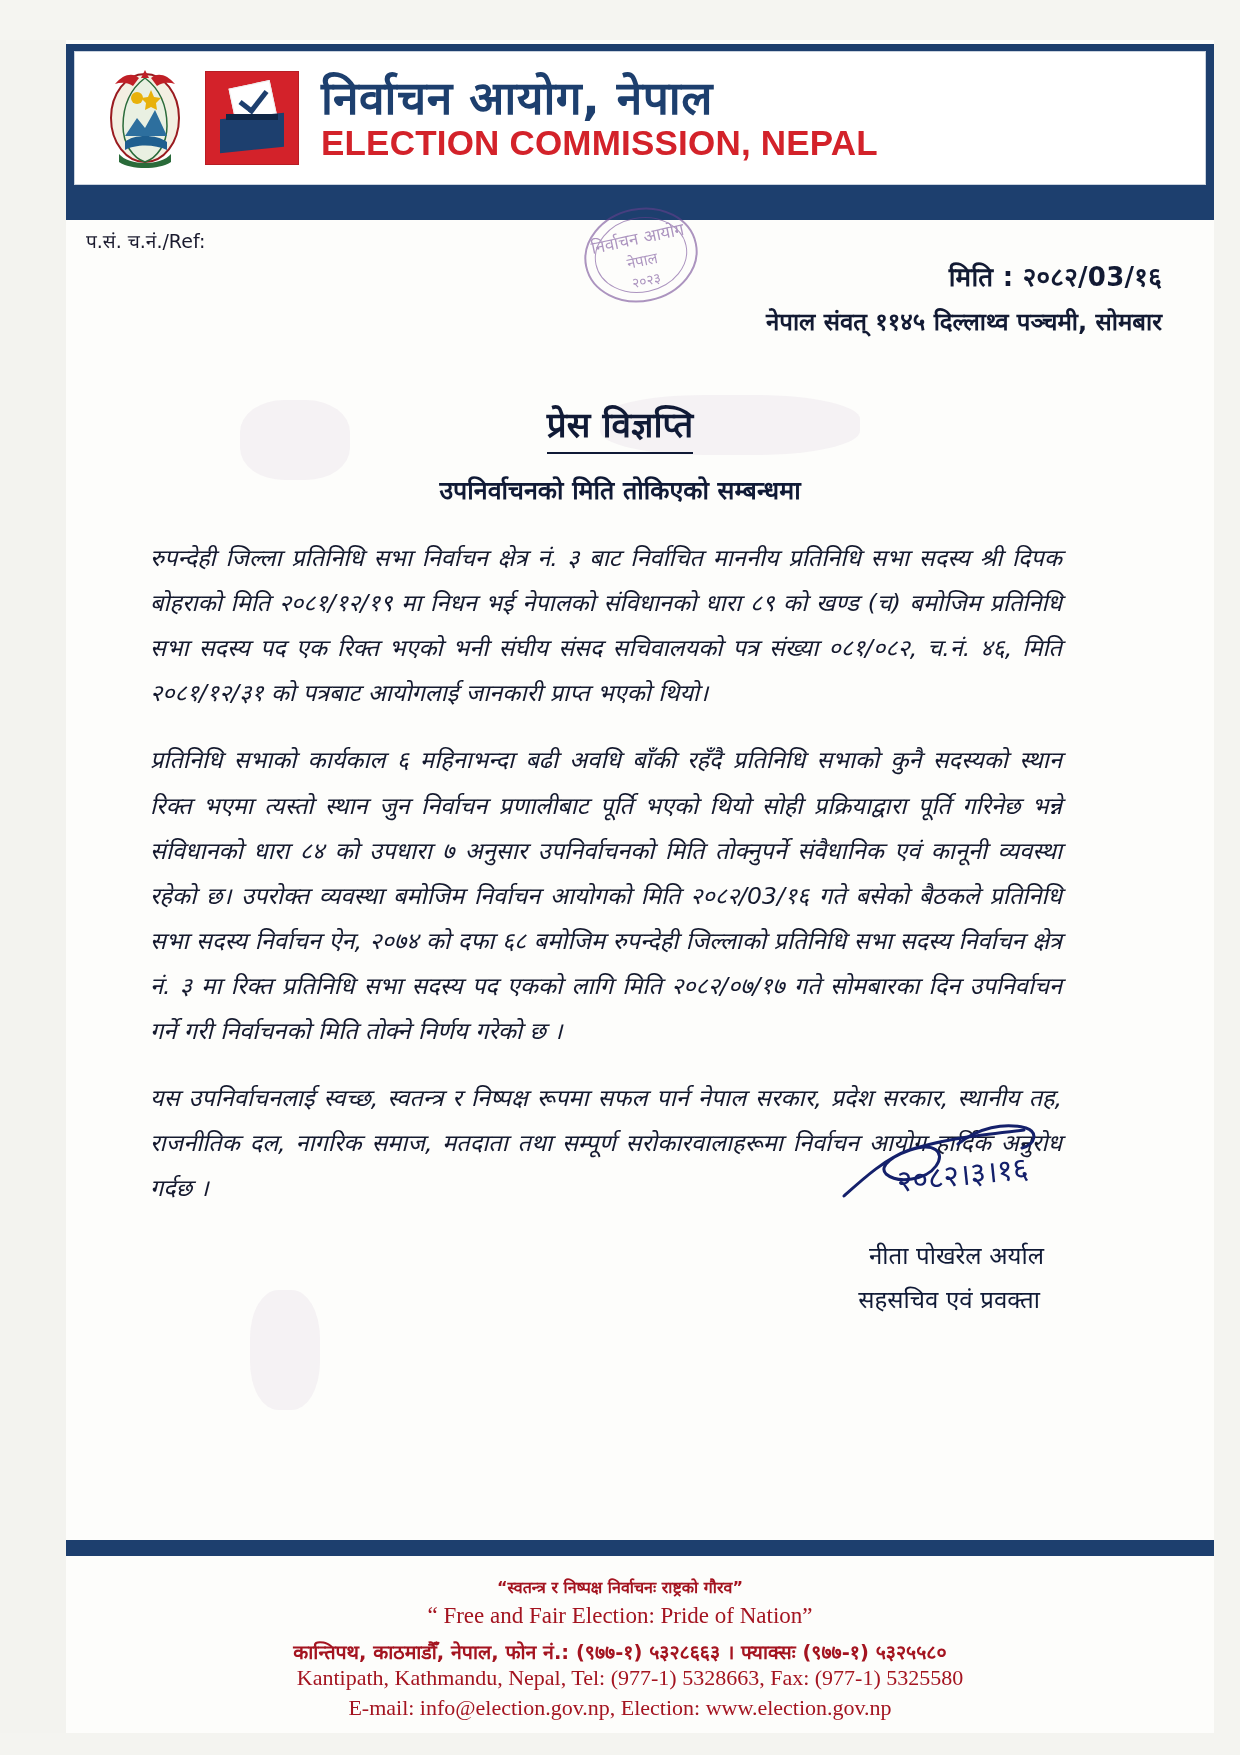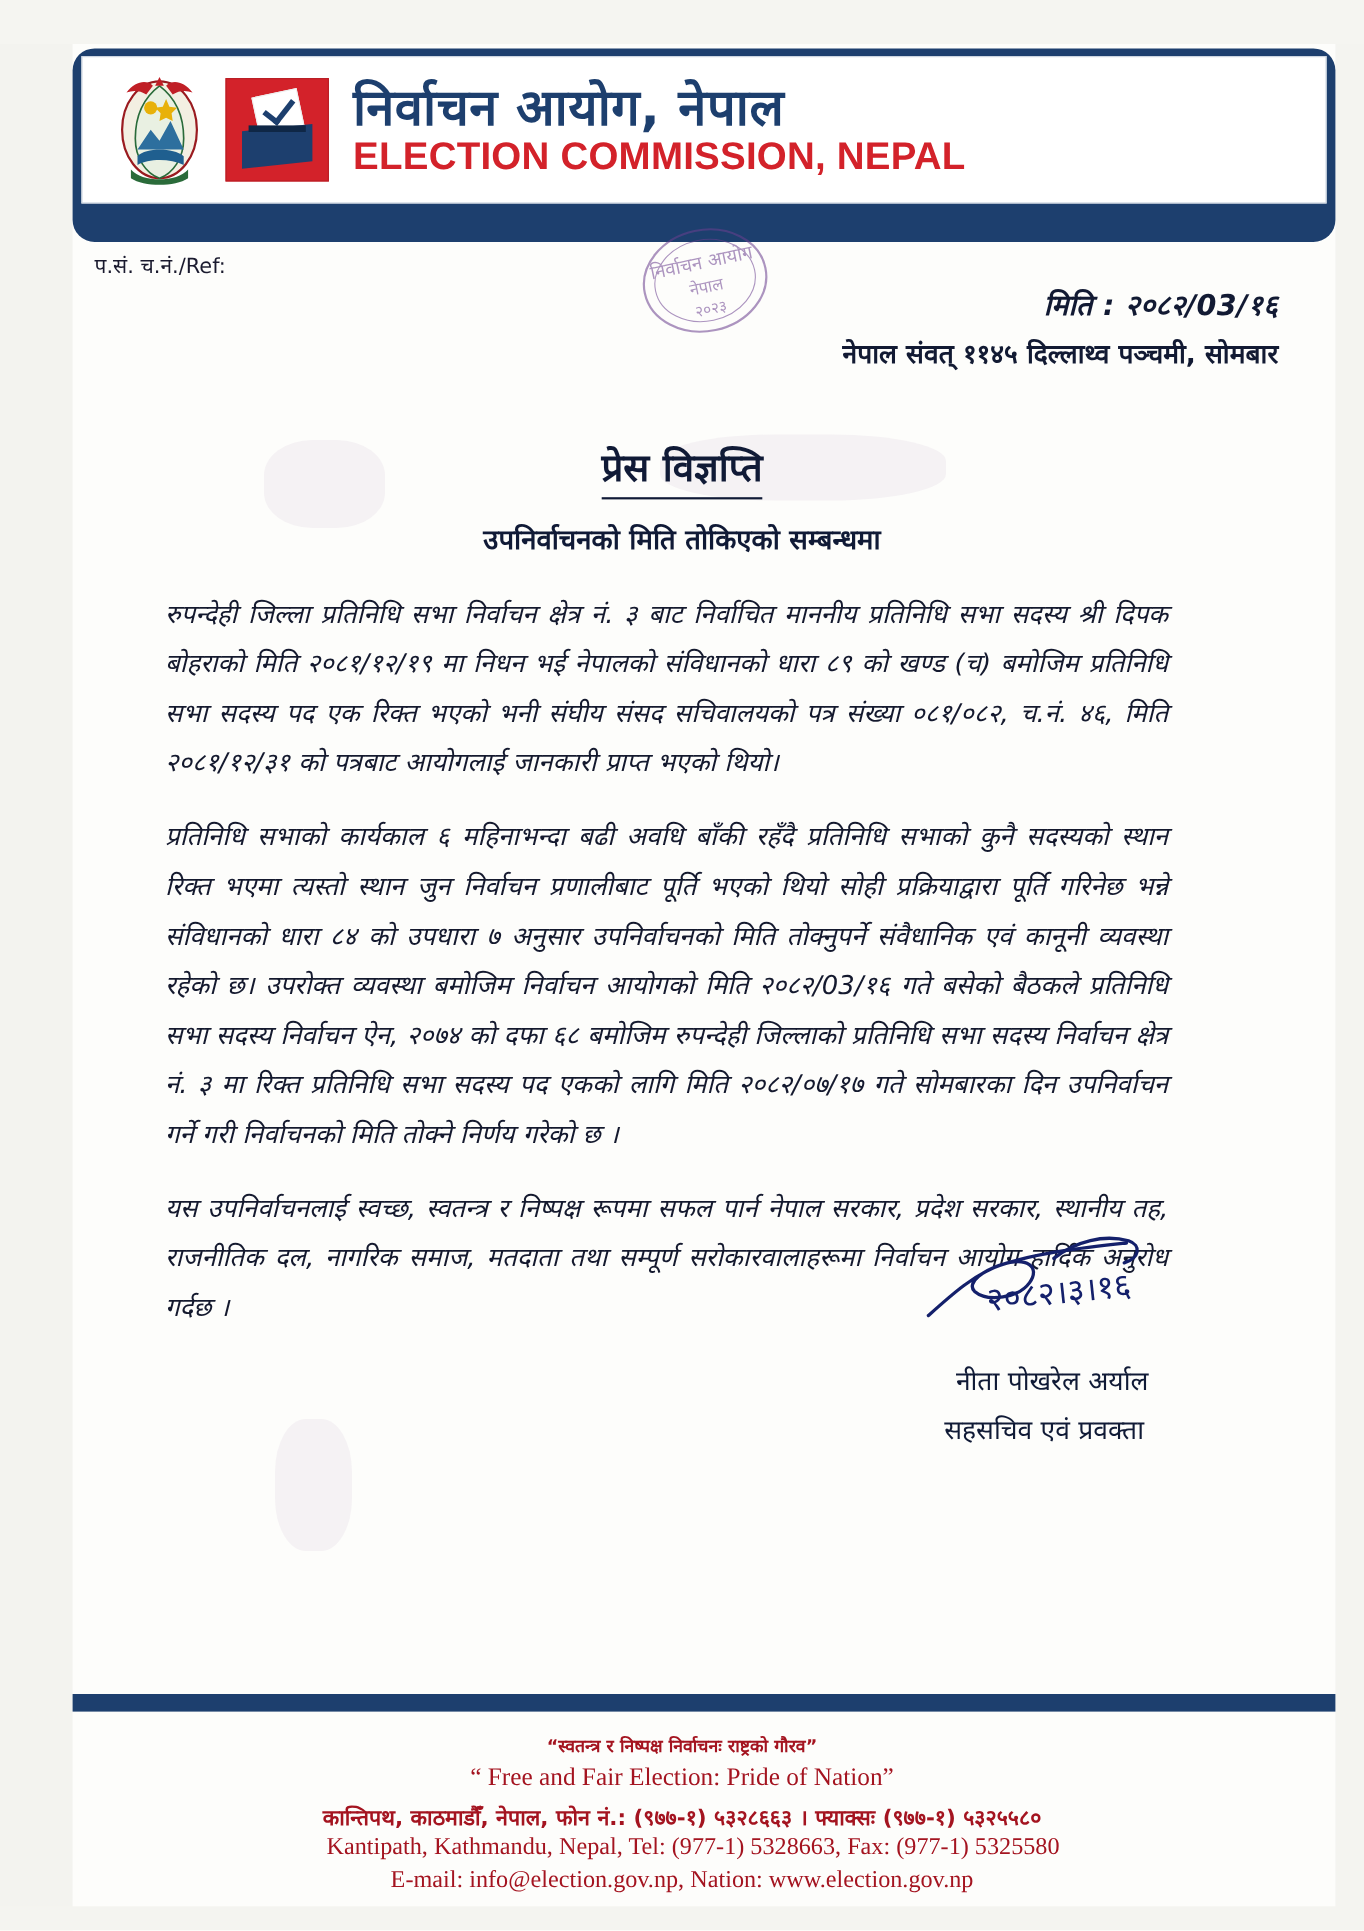--- a/index.html
+++ b/index.html
@@ -45,21 +45,20 @@
 
   
   .header-band {
     position: absolute;
     left: 66px;
     top: 44px;
     width: 1148px;
     height: 176px;
     background: #1d3f6e;
     box-sizing: border-box;
-    border-radius: 20px;
   }
   .header-inner {
     position: absolute;
     left: 8px; top: 7px;
     width: 1132px; height: 134px;
     background: #ffffff;
     border: 1px solid #c9d2de;
     box-sizing: border-box;
     display: flex;
     align-items: center;
@@ -154,21 +153,21 @@
 
   
   .date-block {
     position: absolute;
     right: 78px;
     top: 258px;
     text-align: right;
     font-family: "DejaVu Sans", sans-serif;
     color: #121a33;
   }
-  .date-line1 { font-size: 26px; font-weight: bold; letter-spacing: .3px; font-style: italic; }
+  .date-line1 { font-size: 26px; font-weight: bold; letter-spacing: .3px; }
   .date-line2 { font-size: 24px; font-weight: bold; margin-top: 10px; }
 
   
   .title {
     position: absolute;
     left: 0; right: 0;
     top: 400px;
     text-align: center;
     font-family: "DejaVu Sans", sans-serif;
     font-size: 35px;
@@ -378,16 +377,16 @@
   </div>
   <div class="sign-name">नीता पोखरेल अर्याल</div>
   <div class="sign-title">सहसचिव एवं प्रवक्ता</div>
 
   <div class="footer-band"></div>
   <div class="footer-text">
     <div class="f-np-slogan">“स्वतन्त्र र निष्पक्ष निर्वाचनः राष्ट्रको गौरव”</div>
     <div class="f-en-slogan">“ Free and Fair Election: Pride of Nation”</div>
     <div class="f-addr-np">कान्तिपथ, काठमाडौँ, नेपाल, फोन नं.: (९७७-१) ५३२८६६३ । फ्याक्सः (९७७-१) ५३२५५८०</div>
     <div class="f-addr-en">Kantipath, Kathmandu, Nepal, Tel: (977-1) 5328663, Fax: (977-1) 5325580</div>
-    <div class="f-email">E-mail: info@election.gov.np, Nation: www.election.gov.np</div>
+    <div class="f-email">E-mail: info@election.gov.np, Election: www.election.gov.np</div>
   </div>
 
 </div>
 
 </body></html>

